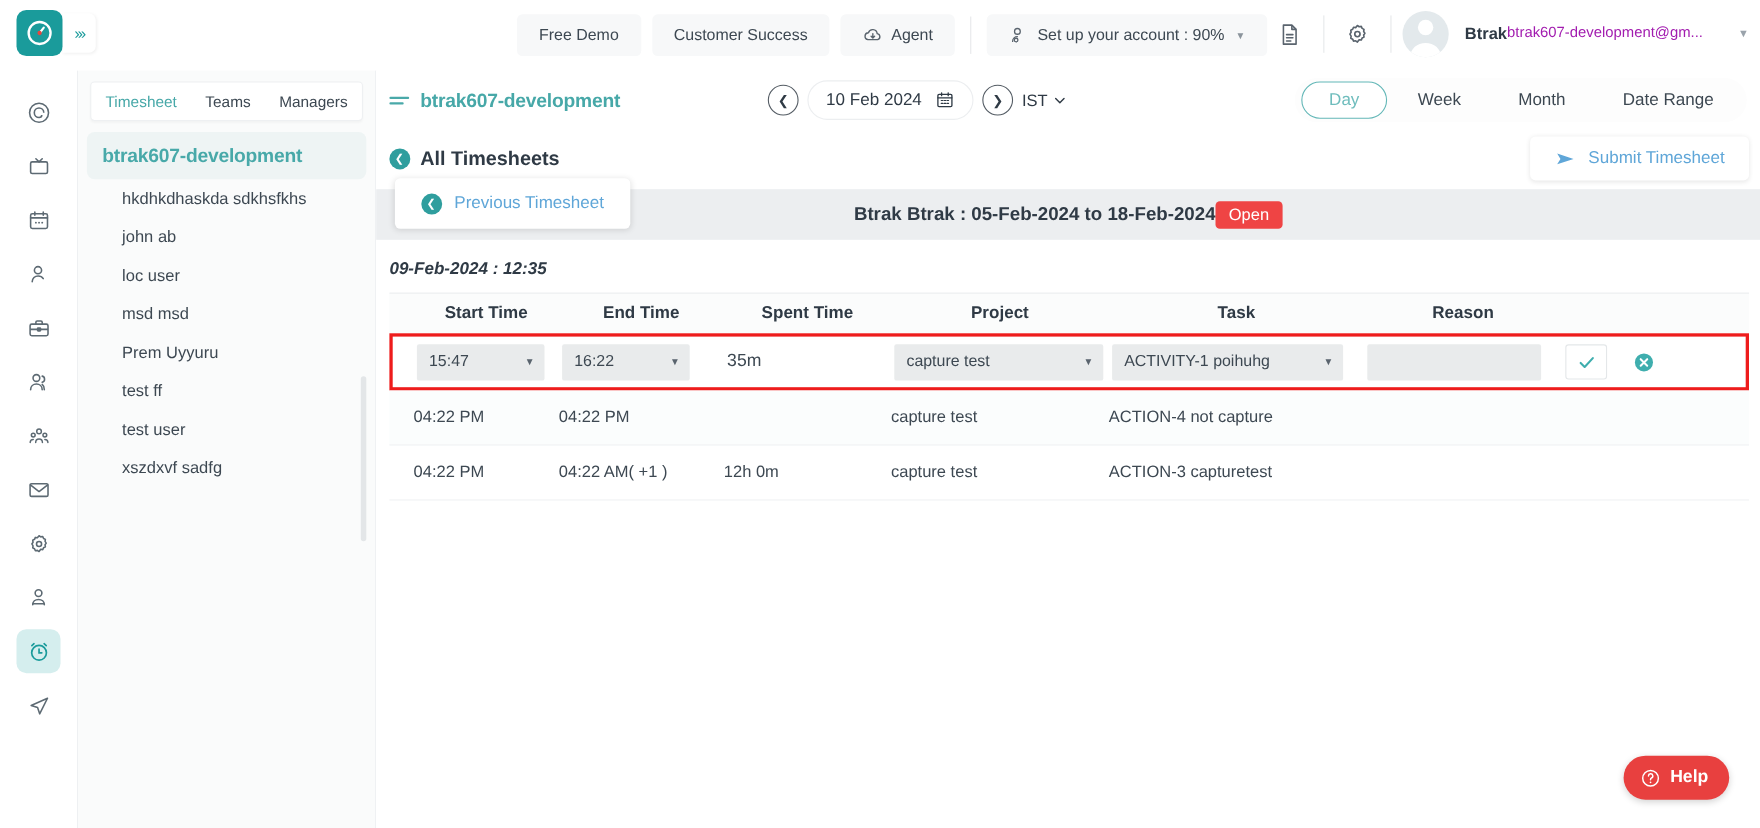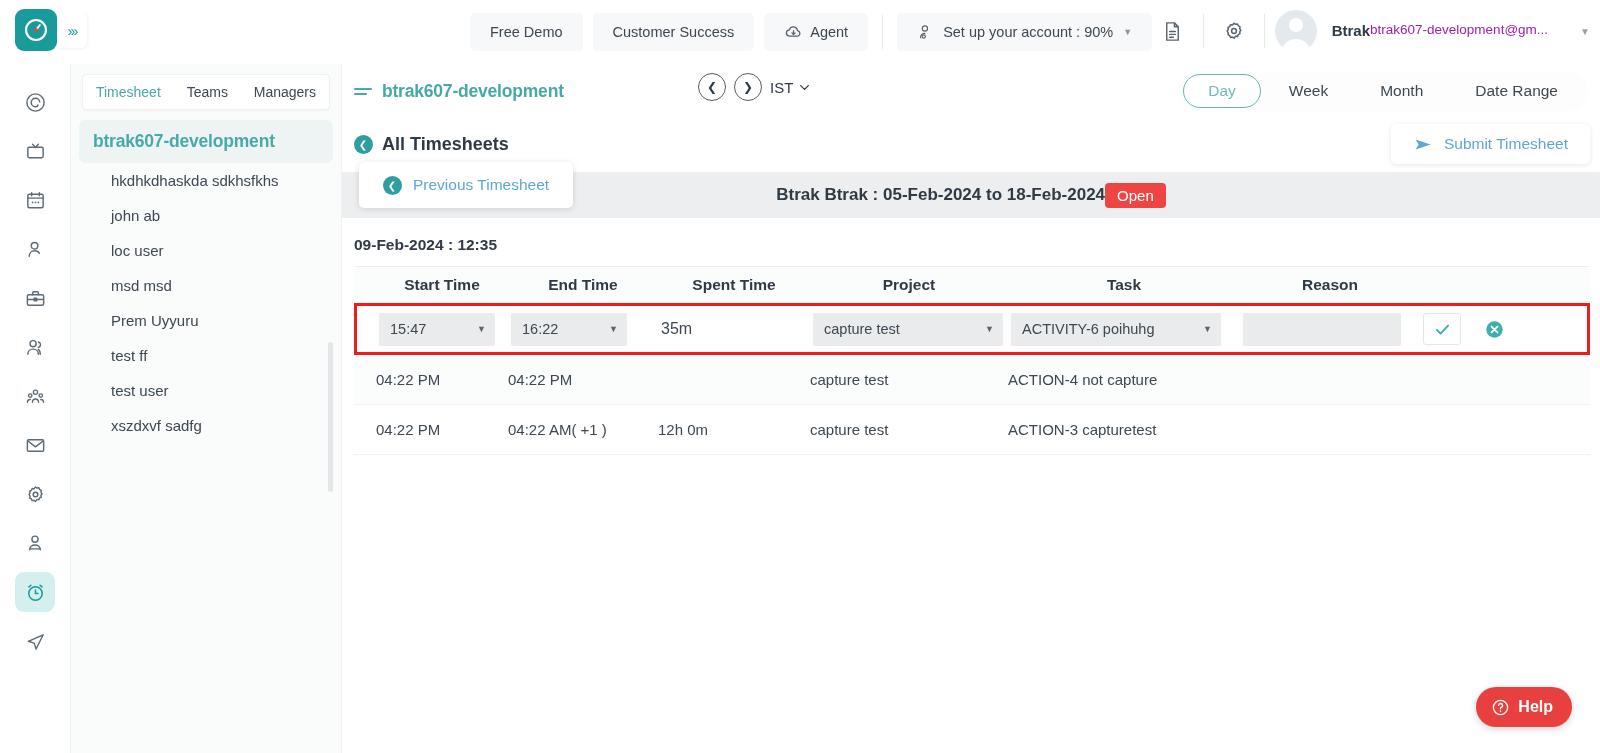--- a/index.html
+++ b/index.html
@@ -194,21 +194,21 @@
     display: flex; align-items: center; justify-content: center; gap: 0;
   }
   .ts-title { font-size: 17px; font-weight: 700; color: #2f3a45; }
   .badge-open {
     background: #ef4444; color: #fff; font-size: 15px;
     padding: 4px 12px; border-radius: 4px;
   }
 
   
   .ts-date {
-    margin: 18px 0 12px 12px; font-size: 15.5px; font-weight: 700; color: #2f3a45;
+    margin: 18px 0 12px 12px; font-size: 15.5px; font-weight: 700; color: #2f3a45; font-style: italic;
   }
   .tbl { margin: 0 10px 0 12px; position: relative; }
   .tbl-head {
     display: flex; align-items: center; height: 38px;
     border-top: 1px solid #eceef0; border-bottom: 1px solid #eceef0;
     background: #fbfcfc;
   }
   .th { font-size: 15.5px; font-weight: 700; color: #2f3a45; text-align: center; }
   .c1 { width: 154px; padding-left: 22px; }
   .c2 { width: 150px; }
@@ -463,20 +463,28 @@
       <div class="hamb">
           <i></i>
           <i></i>
         </div>
       <div class="proj-title">btrak607-development</div>
 
       <div class="date-nav">
         <div class="circ-btn">
           <span>❮</span>
         </div>
+        <div class="date-box">
+          <span class="date-txt">10 Feb 2024</span>
+          <svg width="18" height="18" viewBox="0 0 24 24" fill="none" stroke="#2f3a45" stroke-width="1.6">
+            <rect x="3.5" y="5" width="17" height="15" rx="1.4"></rect>
+            <path d="M3.5 9.3h17M8 3.2v3.4M16 3.2v3.4" stroke-linecap="round"></path>
+            <path d="M7.5 12.5h2M11 12.5h2M14.5 12.5h2M7.5 16h2M11 16h2M14.5 16h2" stroke-width="1.3" stroke-linecap="round"></path>
+          </svg>
+        </div>
         <div class="circ-btn">
           <span>❯</span>
         </div>
         <div class="tz">
           <span>IST</span>
           <svg width="13" height="13" viewBox="0 0 24 24" fill="none" stroke="#2f3a45" stroke-width="2.4">
             <path d="M5 8.5l7 7 7-7" stroke-linecap="round" stroke-linejoin="round"></path>
           </svg>
         </div>
       </div>
@@ -544,21 +552,21 @@
           <span>35m</span>
         </div>
         <div class="er-cell c4">
           <div class="sel sel-w2">
             <span>capture test</span>
             <span class="tri">▼</span>
           </div>
         </div>
         <div class="er-cell c5">
           <div class="sel sel-w3">
-            <span>ACTIVITY-6 poihuhg</span>
+            <span>ACTIVITY-1 poihuhg</span>
             <span class="tri">▼</span>
           </div>
         </div>
         <div class="er-cell c6">
           <input class="txtinput" type="text" value="" placeholder="" style="">
         </div>
         <div class="er-cell c7">
           <div class="ok-btn">
             <svg width="19" height="19" viewBox="0 0 24 24" fill="none" stroke="#3faeae" stroke-width="2.4">
               <path d="M5 12.6l4.6 4.6L19 7" stroke-linecap="round" stroke-linejoin="round"></path>

